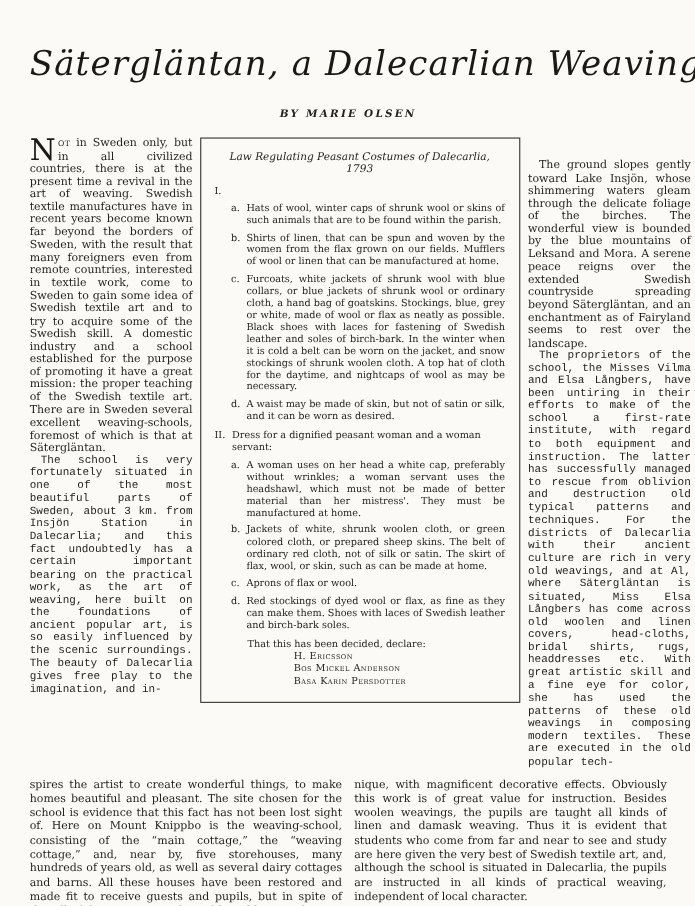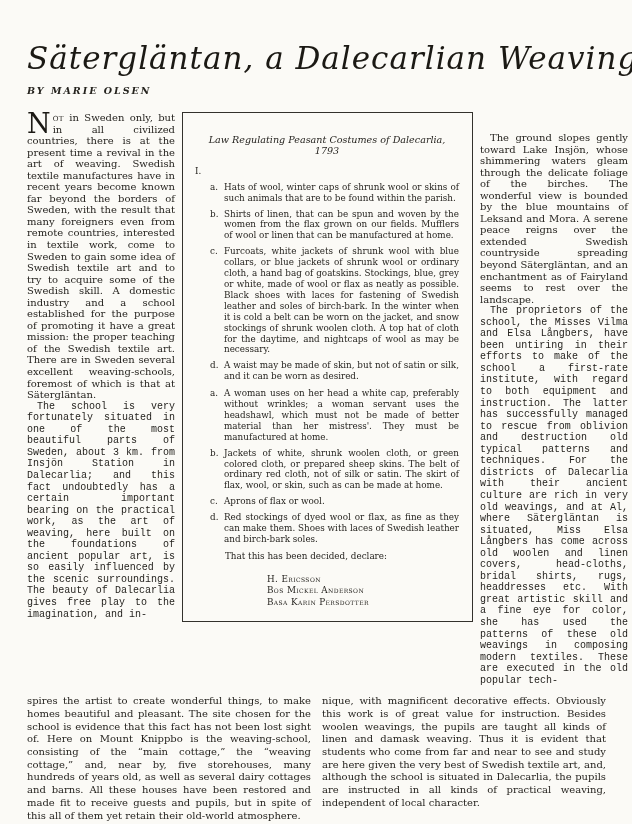--- a/index.html
+++ b/index.html
@@ -7,49 +7,49 @@
   body { background:#f0eeea; font-family:"DejaVu Serif", serif; color:#201e1a; }
   .page {
     width:632px; height:824px; background:#fbfaf6; overflow:hidden;
     padding:10px 26px 0 27px; position:relative;
   }
   .title {
     margin-top:30px; text-align:center; font-style:italic; font-weight:400;
     font-size:31px; letter-spacing:1px; white-space:nowrap; color:#1b1914;
   }
   .byline {
-    margin-top:9px; font-style:italic; font-weight:700;
+    margin-top:22px; text-align:center; font-style:italic; font-weight:700;
     font-size:9.5px; letter-spacing:2px; color:#25231e;
   }
   .main-row { display:flex; gap:7px; margin-top:16px; align-items:flex-start; }
   .col-narrow {
     width:148px; flex:0 0 148px; font-size:10px; line-height:11.55px;
     text-align:justify; text-justify:inter-word;
   }
   .col-narrow p + p { text-indent:1em;font-family:Liberation Mono, monospace; }
   .dropcap {
     float:left; font-size:27px; line-height:21px; padding:1px 2px 0 0; color:#1b1914;
   }
   .leadin { font-variant:small-caps; letter-spacing:.5px; }
   .law-box {
     flex:0 0 291px; width:291px; border:1px solid #33312c;
-    padding:19px 13px 12px 12px; font-size:8.8px; line-height:10.9px;
+    padding:9px 13px 12px 12px; font-size:8.8px; line-height:10.9px;
     background:#fbfaf6;
   }
   .law-heading {
     text-align:center; font-style:italic; font-size:9.6px; margin:3px 0 9px 0;
   }
   .law-intro { text-indent:1.1em; text-align:justify; margin-bottom:8px; }
   .law-section { margin-bottom:6px; }
   .section-head { display:flex; margin-bottom:5px; }
   .section-numeral { flex:0 0 16px; }
   .law-item { display:flex; margin:0 0 5px 15px; }
   .item-label { flex:0 0 14px; }
   .item-text { text-align:justify; flex:1; }
-  .declaration { margin:2px 0 12px 30px; }
+  .declaration { margin:2px 0 0 30px; }
   .signatures { margin-left:72px; }
   .signature { font-variant:small-caps; letter-spacing:.4px; line-height:11.6px; }
   .bottom-row { display:flex; gap:11px; margin-top:9px; }
   .col-wide {
     flex:1 1 50%; font-size:10px; line-height:12.7px; text-align:justify;
   }
 </style>
 </head>
 <body>
 
@@ -84,20 +84,24 @@
           <span class="item-label">c.</span>
           <span class="item-text">Furcoats, white jackets of shrunk wool with blue collars, or blue jackets of shrunk wool or ordinary cloth, a hand bag of goatskins. Stockings, blue, grey or white, made of wool or flax as neatly as possible. Black shoes with laces for fastening of Swedish leather and soles of birch-bark. In the winter when it is cold a belt can be worn on the jacket, and snow stockings of shrunk woolen cloth. A top hat of cloth for the daytime, and nightcaps of wool as may be necessary.</span>
         </div>
         <div class="law-item">
           <span class="item-label">d.</span>
           <span class="item-text">A waist may be made of skin, but not of satin or silk, and it can be worn as desired.</span>
         </div>
       </div>
 
       <div class="law-section">
+        <div class="section-head">
+          <span class="section-numeral">II.</span>
+          <span>Dress for a dignified peasant woman and a woman servant:</span>
+        </div>
         <div class="law-item">
           <span class="item-label">a.</span>
           <span class="item-text">A woman uses on her head a white cap, preferably without wrinkles; a woman servant uses the headshawl, which must not be made of better material than her mistress'. They must be manufactured at home.</span>
         </div>
         <div class="law-item">
           <span class="item-label">b.</span>
           <span class="item-text">Jackets of white, shrunk woolen cloth, or green colored cloth, or prepared sheep skins. The belt of ordinary red cloth, not of silk or satin. The skirt of flax, wool, or skin, such as can be made at home.</span>
         </div>
         <div class="law-item">
           <span class="item-label">c.</span>

